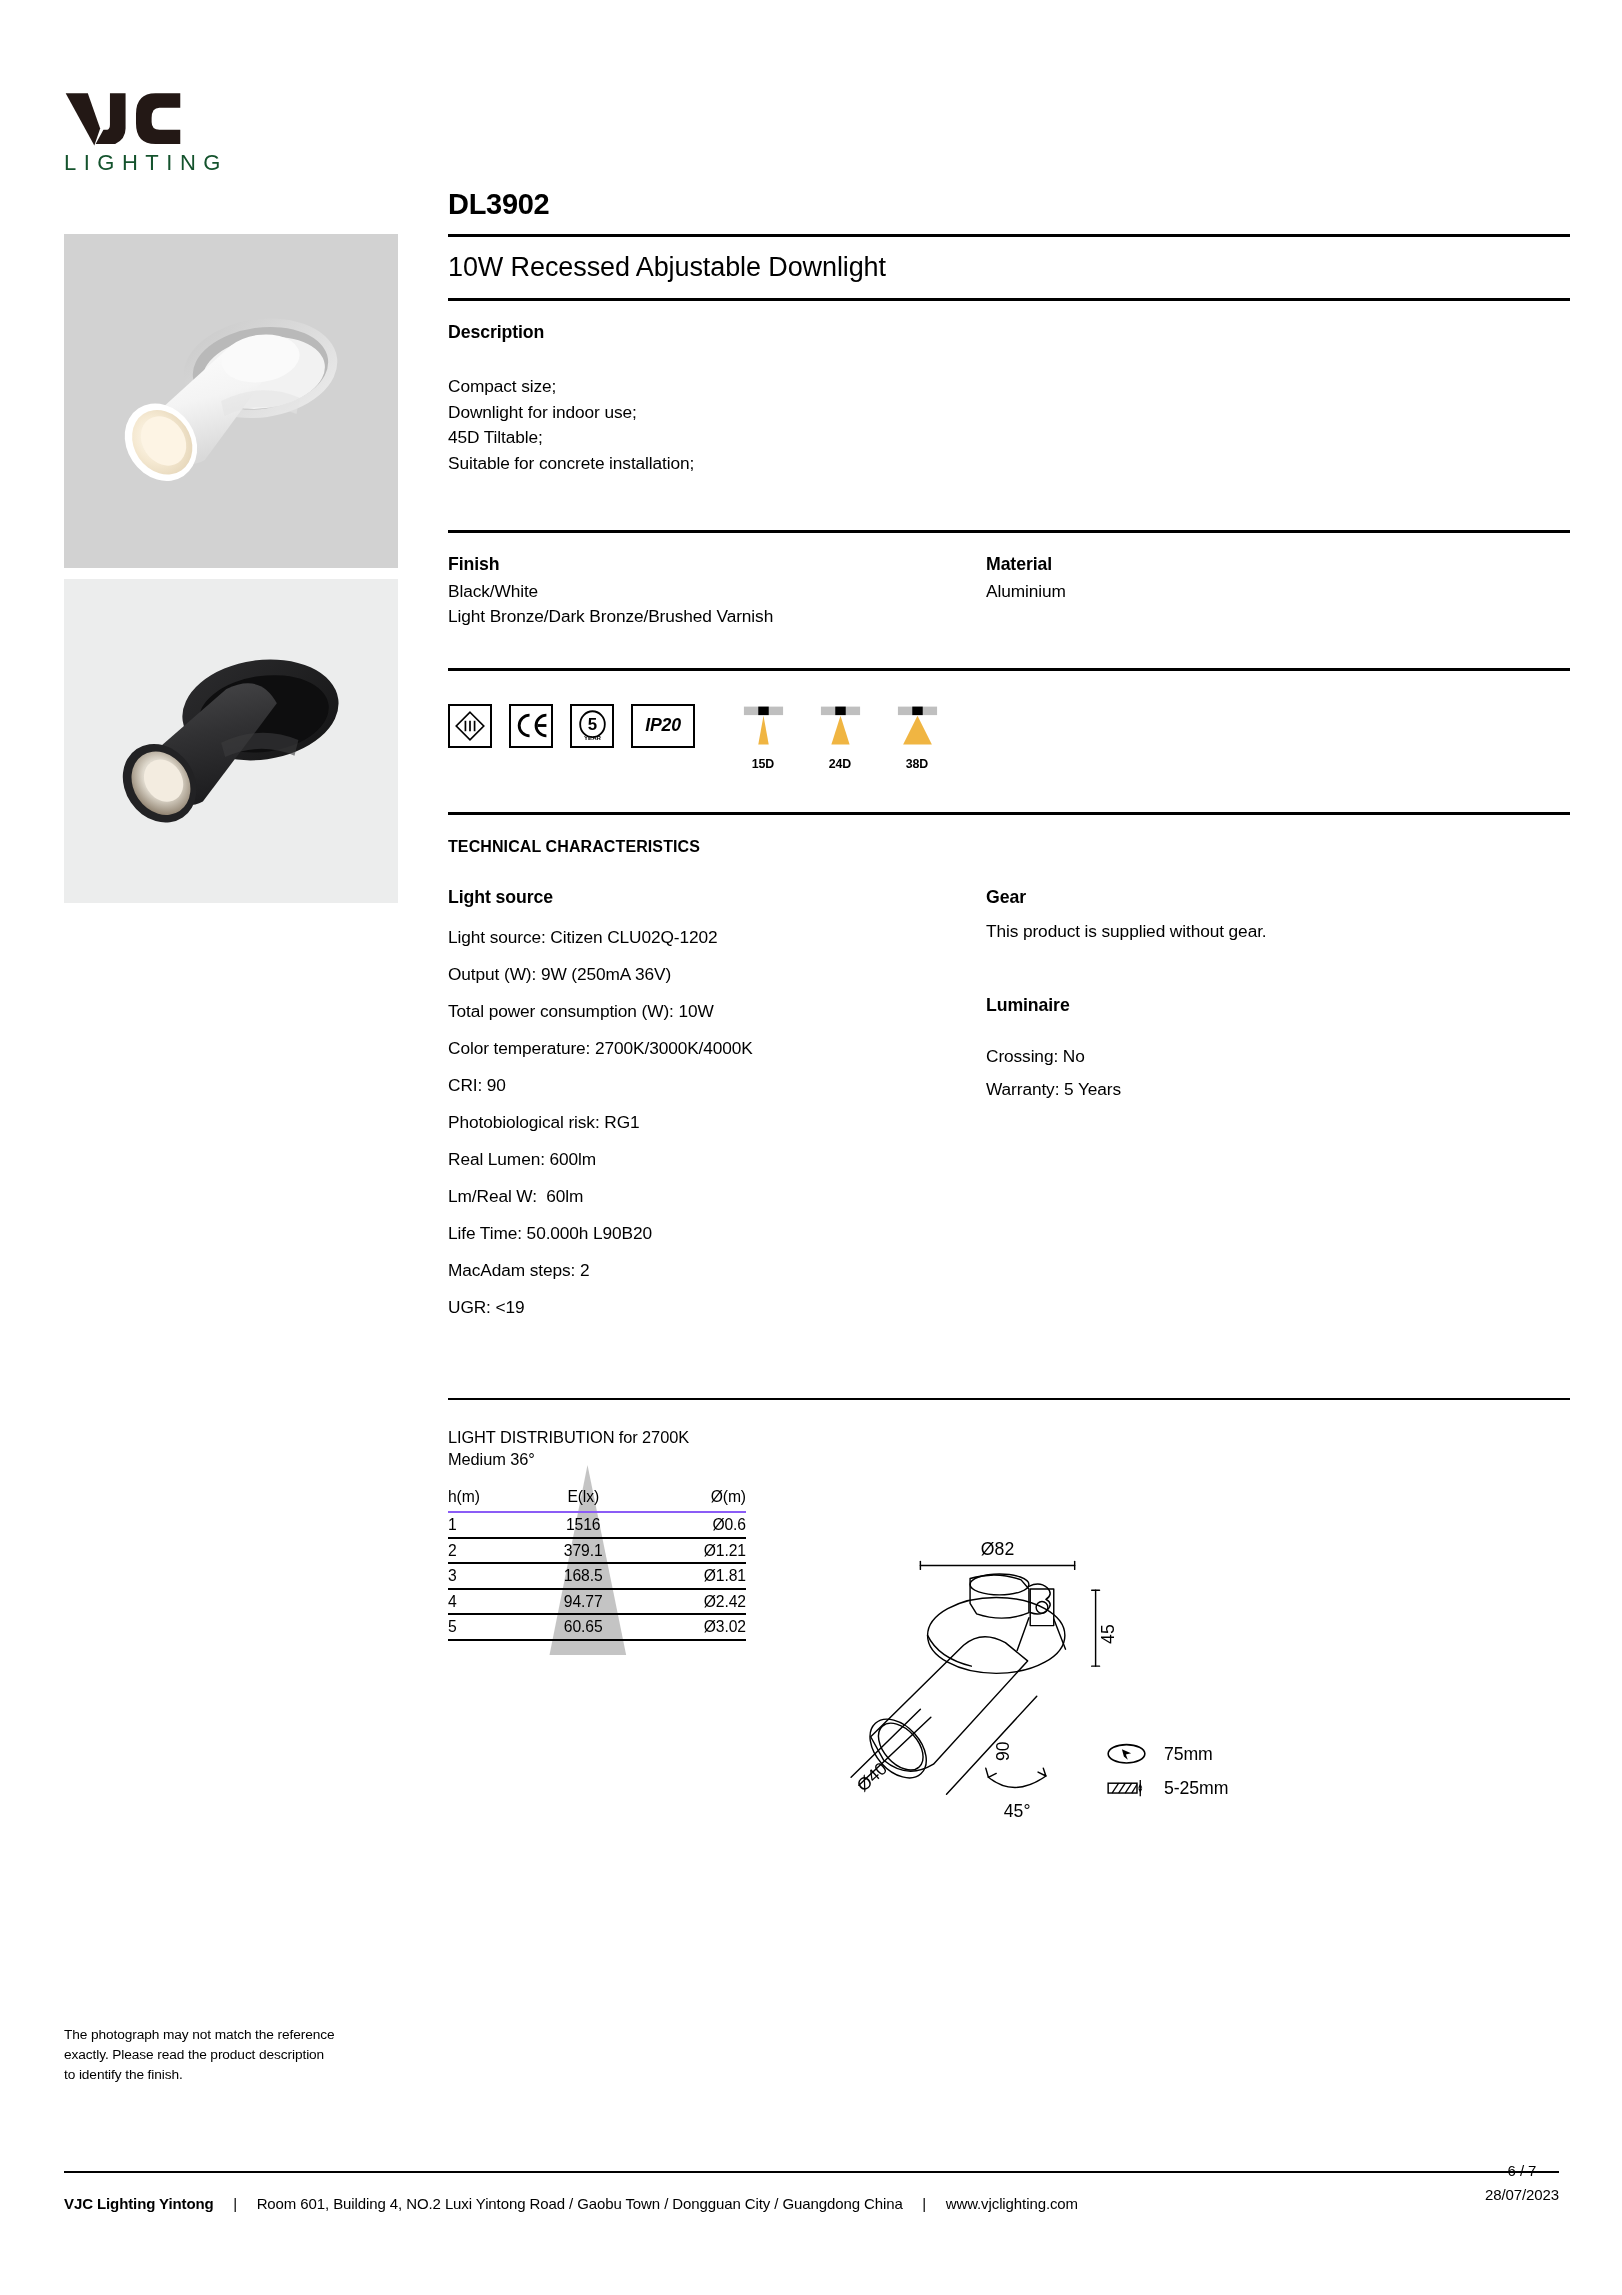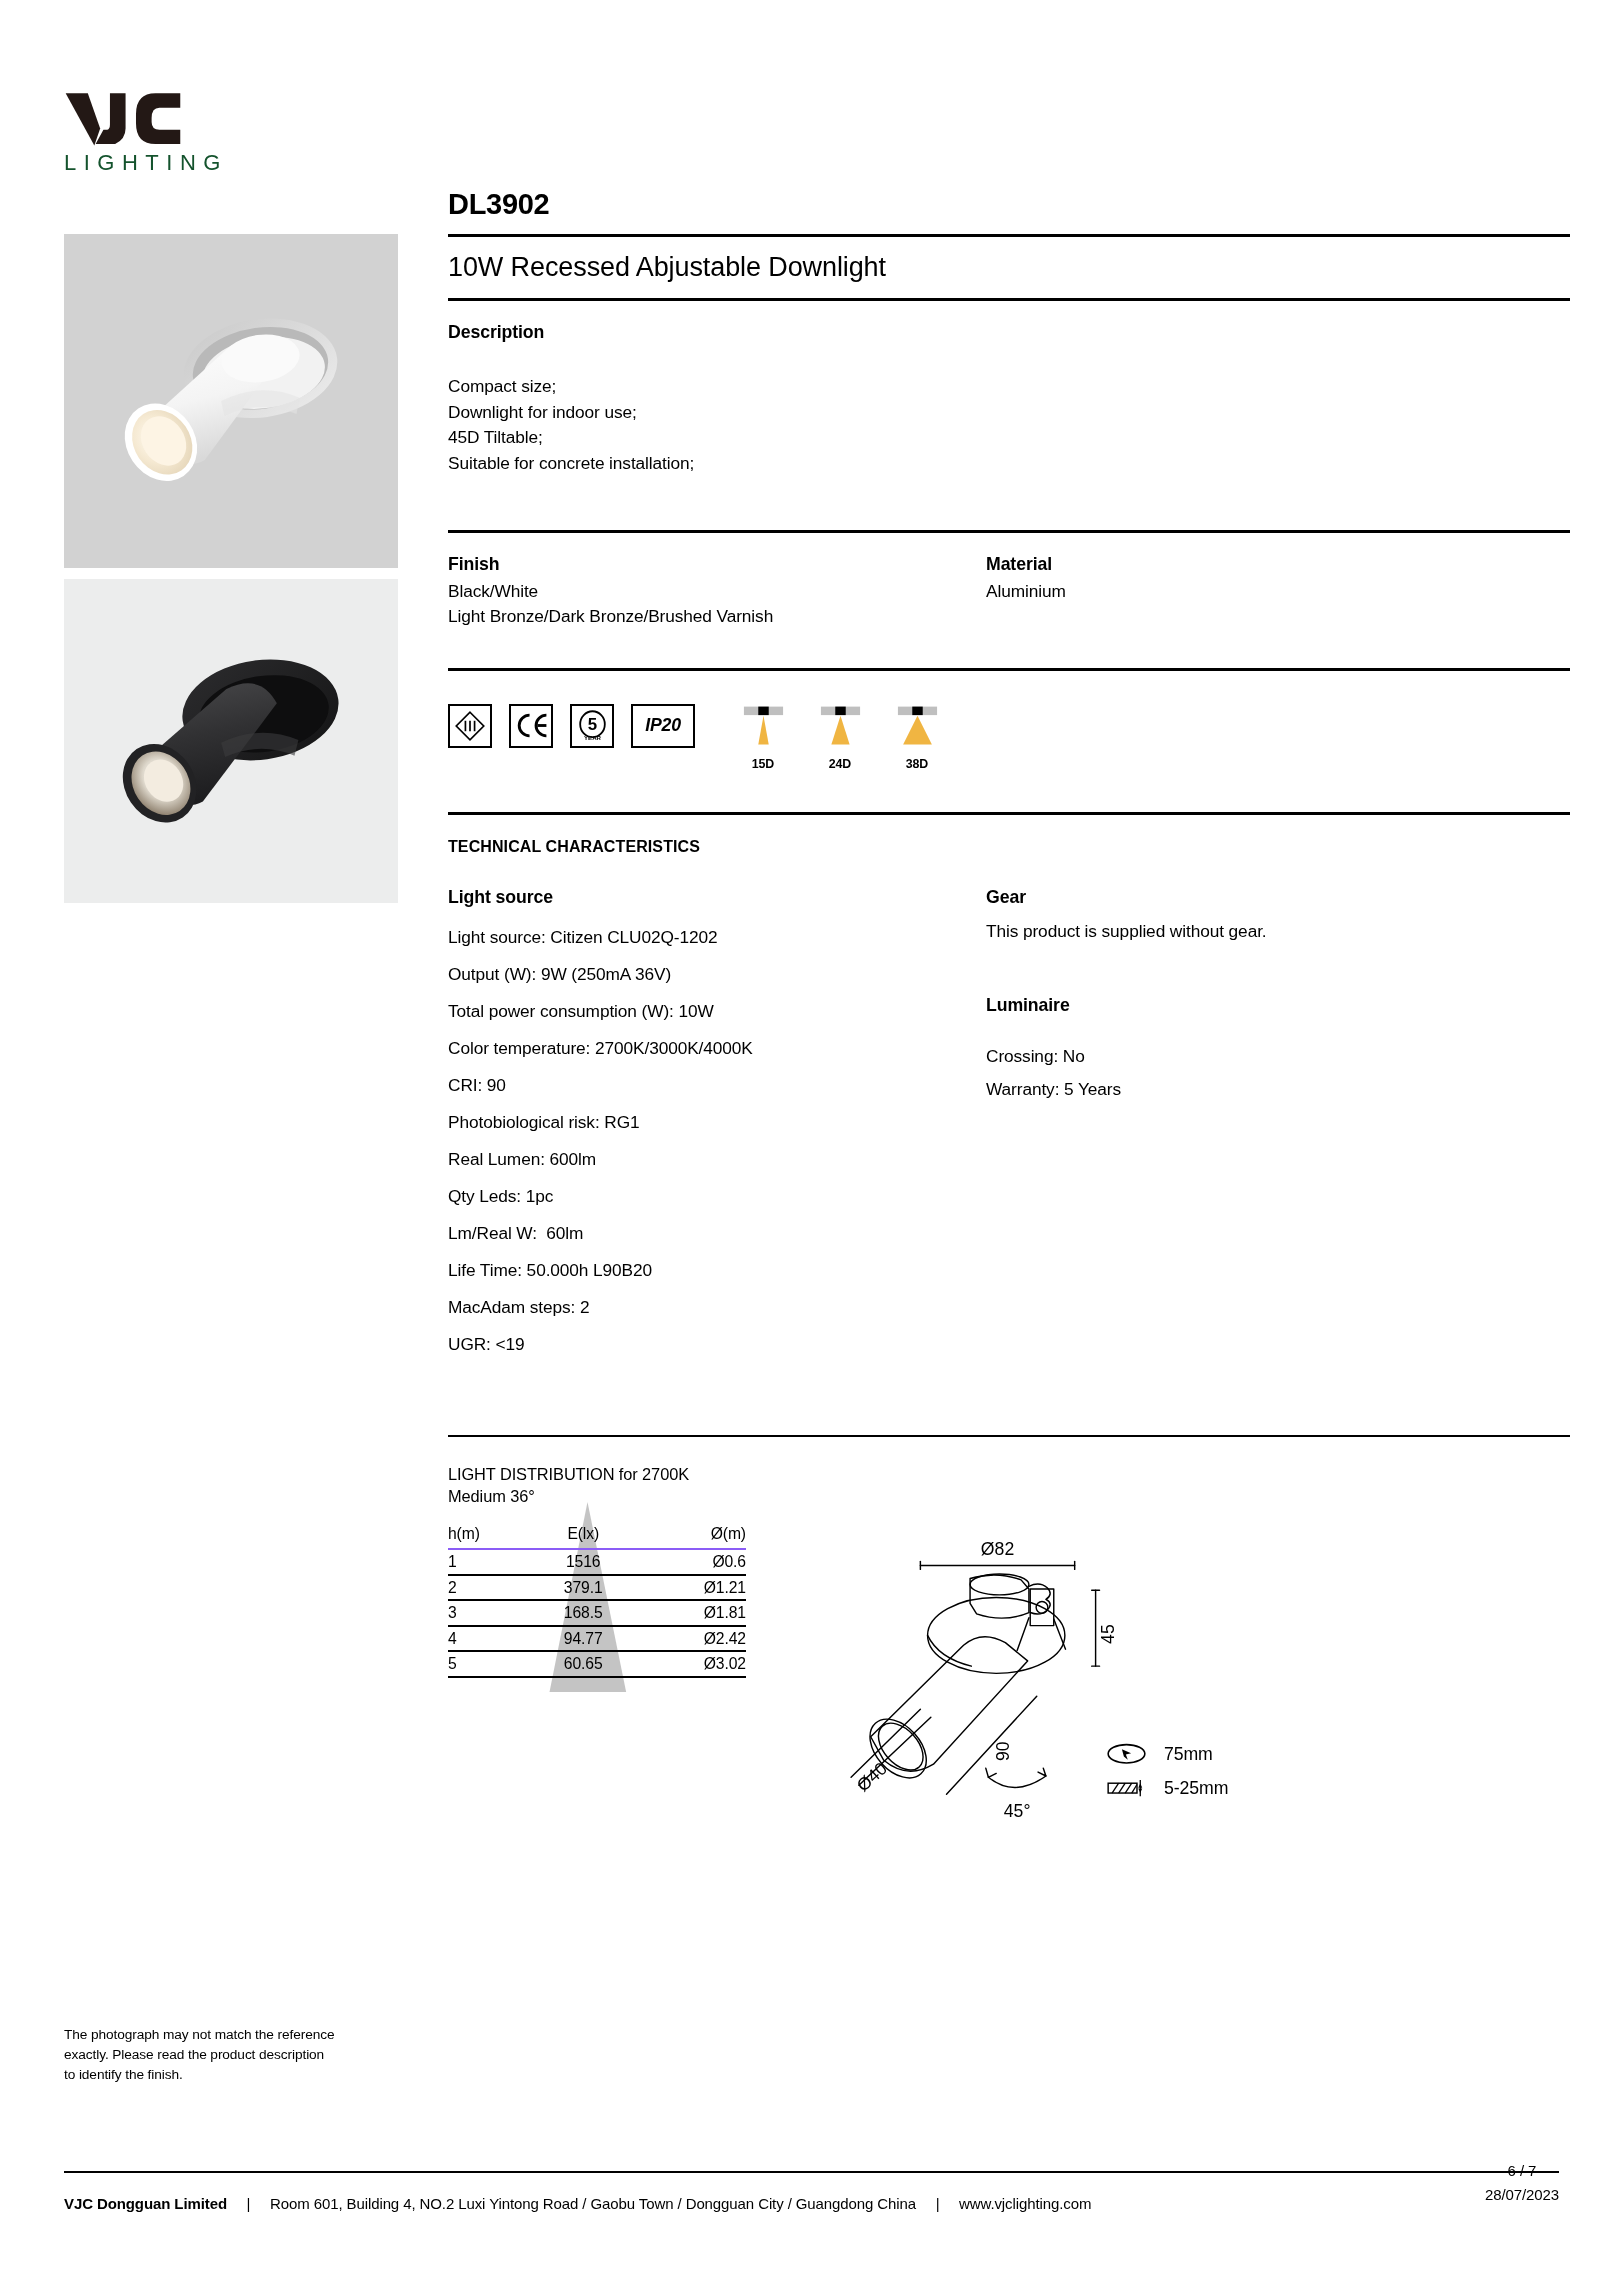--- a/index.html
+++ b/index.html
@@ -432,21 +432,20 @@
     <div style="width:538px">
       <div class="sec-head">Light source</div>
       <div style="margin-top:10.5px">
         <div class="spec-line">Light source: Citizen CLU02Q-1202</div>
         <div class="spec-line">Output (W): 9W (250mA 36V)</div>
         <div class="spec-line">Total power consumption (W): 10W</div>
         <div class="spec-line">Color temperature: 2700K/3000K/4000K</div>
         <div class="spec-line">CRI: 90</div>
         <div class="spec-line">Photobiological risk: RG1</div>
         <div class="spec-line">Real Lumen: 600lm</div>
-        <div class="spec-line">Qty Leds: 1pc</div>
         <div class="spec-line">Lm/Real W:  60lm</div>
         <div class="spec-line">Life Time: 50.000h L90B20</div>
         <div class="spec-line">MacAdam steps: 2</div>
         <div class="spec-line">UGR: &lt;19</div>
       </div>
     </div>
 
     <div style="width:458px">
       <div class="sec-head">Gear</div>
       <div class="body-txt" style="margin-top:10.5px">This product is supplied without gear.</div>
@@ -596,19 +595,19 @@
 </div>
 
 <div class="footer-rule"></div>
 
 <div class="page-num">
   <div>6 / 7</div>
   <div>28/07/2023</div>
 </div>
 
 <div class="footer">
-  <span class="footer-company">VJC Dongguan Limited</span>
+  <span class="footer-company">VJC Lighting Yintong</span>
   <span class="footer-sep">|</span>
   <span>Room 601, Building 4, NO.2 Luxi Yintong Road / Gaobu Town / Dongguan City / Guangdong China</span>
   <span class="footer-sep">|</span>
   <span class="footer-web" style="margin-left:0">www.vjclighting.com</span>
 </div>
 
 
 </body></html>

